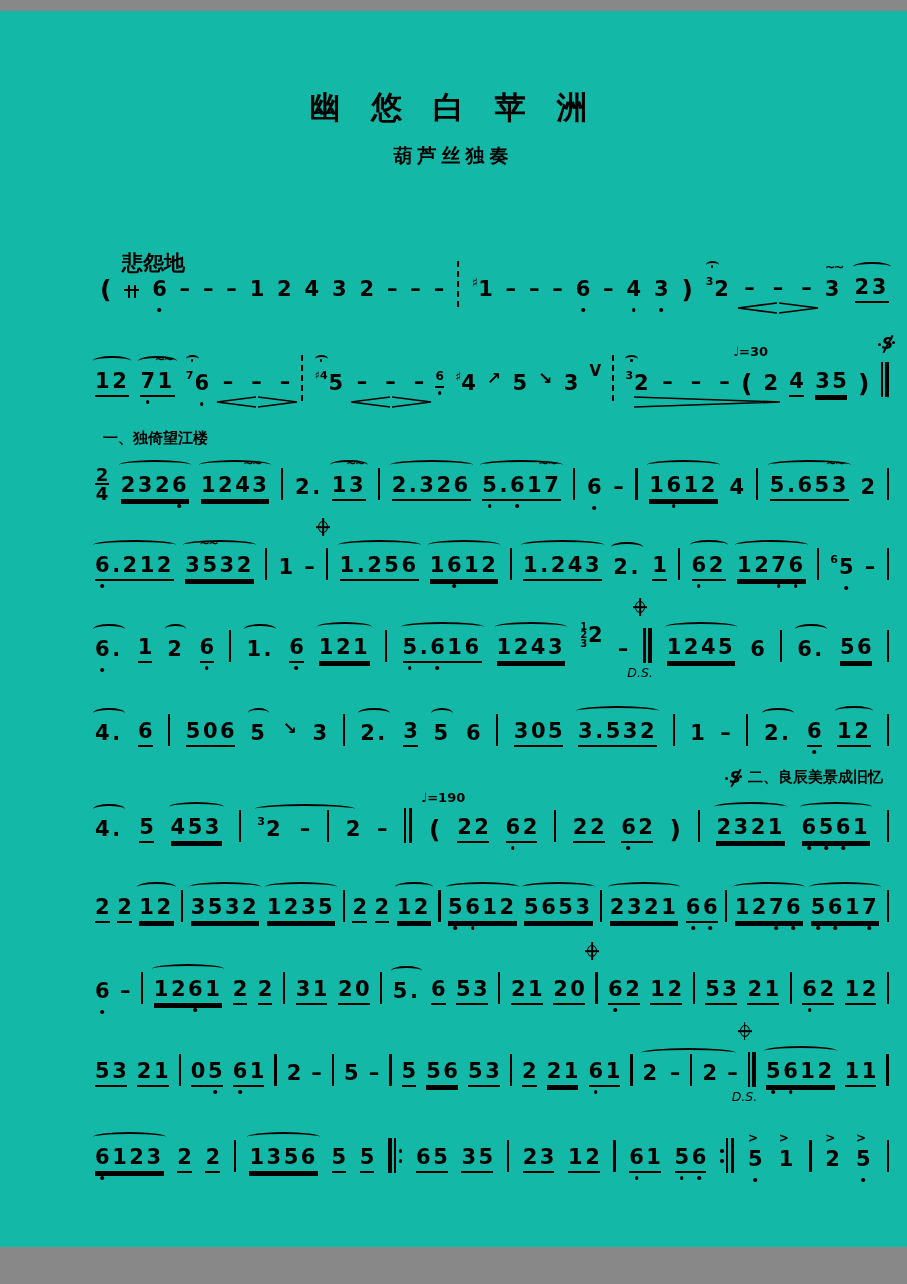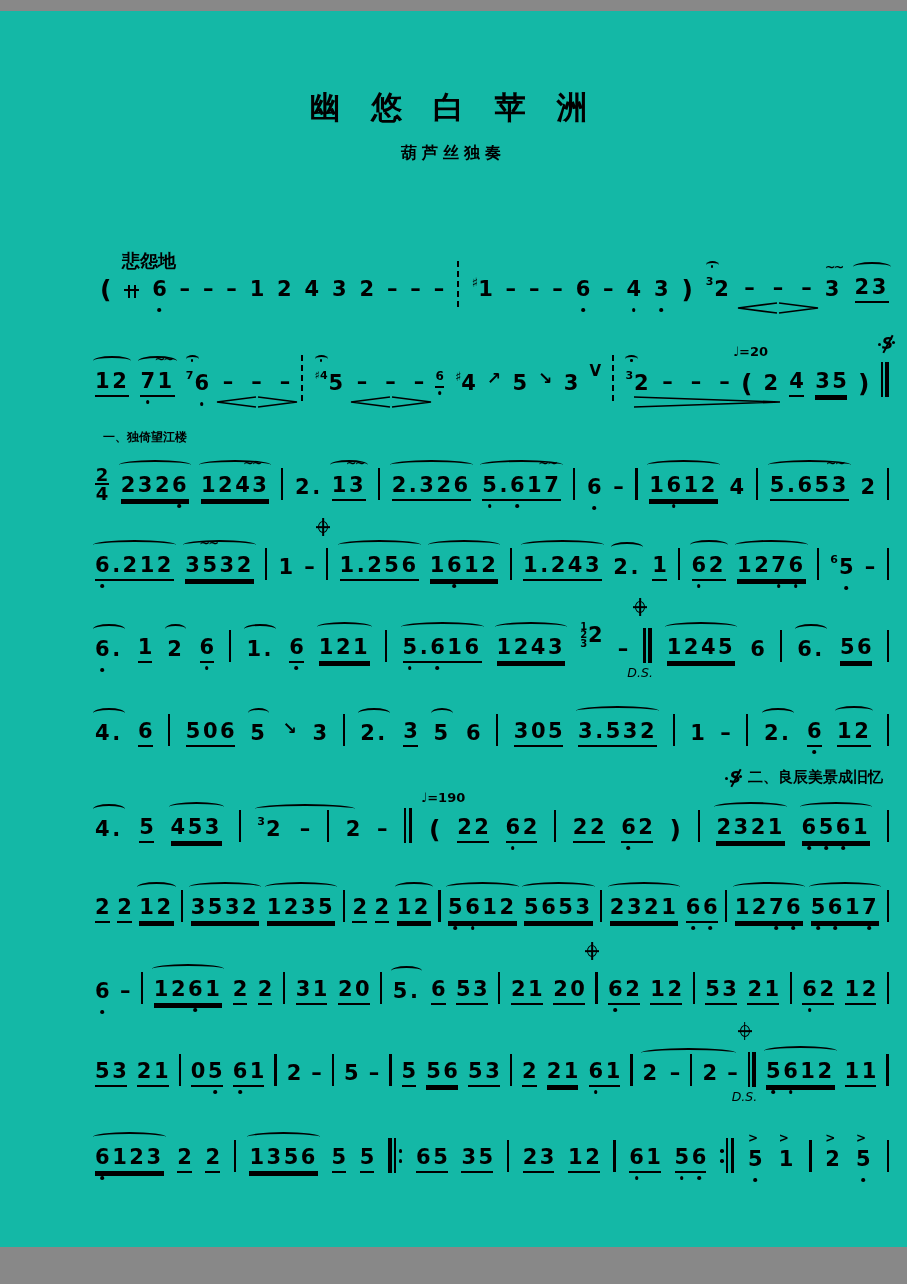--- a/index.html
+++ b/index.html
@@ -3,26 +3,26 @@
 <meta charset="utf-8">
 <style>
   * { box-sizing: border-box; margin: 0; padding: 0; }
   body { background:#888; font-family:"Liberation Sans", sans-serif; }
   #page { position:relative; width:907px; height:1236px; background:#14b8a6; color:#000;
           margin:11px auto; overflow:hidden; font-family:"DejaVu Sans", sans-serif; }
 
   .title { position:absolute; top:76px; left:0; right:0; text-align:center;
            font-size:31px; font-weight:bold; letter-spacing:10px; }
   .subtitle { position:absolute; top:132px; left:0; right:0; text-align:center;
-              font-size:16px; font-weight:bold; letter-spacing:5px; }
+              font-size:19px; font-weight:bold; letter-spacing:5px; }
   .keyrow { position:absolute; top:180px; left:100px; width:710px;
             display:flex; justify-content:space-between;
             font-size:18px; font-weight:bold; }
-  .expression { position:absolute; top:238px; left:122px; font-size:18px; font-weight:bold; }
-  .sec1 { position:absolute; top:418px; left:103px; font-size:12px; font-weight:bold; }
+  .expression { position:absolute; top:238px; left:122px; font-size:21px; font-weight:bold; }
+  .sec1 { position:absolute; top:418px; left:103px; font-size:15px; font-weight:bold; }
   .sec2 { position:absolute; top:757px; right:24px; font-size:15px; font-weight:bold;
           display:flex; align-items:center; gap:2px; }
   .footer { position:absolute; top:1196px; left:0; right:0; text-align:center;
             font-size:15px; font-weight:bold; }
   .wmband { position:absolute; left:0; right:0; top:1234px; height:50px; background:#f4f4f4;
             display:flex; align-items:center; justify-content:flex-end; padding-right:14px;
             font-size:35px; color:#3a3a3a; font-family:"Liberation Sans",sans-serif; }
 
   
   .line { position:absolute; left:95px; width:794px; height:44px;
@@ -172,21 +172,21 @@
         <span class="dbar"></span>
         <span class="note"><span class="preh">3</span><span class="ch">2</span><span class="orn o-ferm" style="left: 0px;"></span></span>
         <span class="dashgrp">
           <span>–</span>
           <span>–</span>
           <span>–</span>
           <svg width="150" height="12" class="dim">
             <path d="M2 1 L148 6 M2 11 L148 6" fill="none" stroke="#000" stroke-width="1.6"></path>
           </svg>
         </span>
-        <span class="paren" style="position: relative;">(<span class="abv">♩=20</span></span>
+        <span class="paren" style="position: relative;">(<span class="abv">♩=30</span></span>
         <span class="note"><span class="ch">2</span></span>
         <span class="note u1"><span class="ch">4</span></span>
         <span class="note u2"><span class="ch">3</span><span class="ch">5</span></span>
         <span class="paren">)</span>
         <span class="fbar">
           <i></i>
           <i class="th"></i>
           <span class="abv" style="left: -4px;"><span class="segnoI">S</span></span>
         </span>
       </div>

